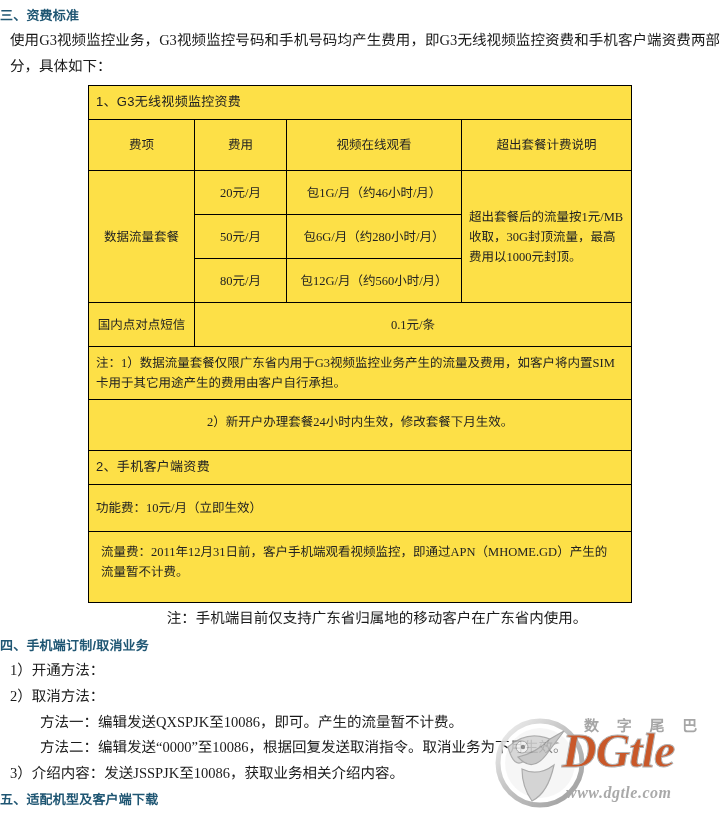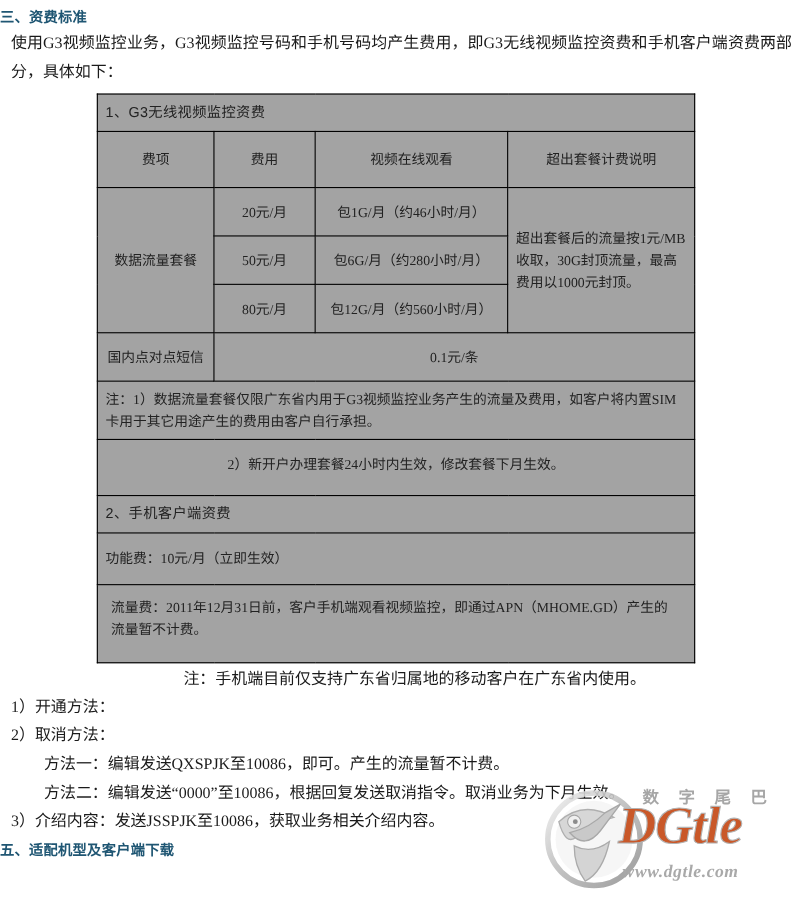--- a/index.html
+++ b/index.html
@@ -57,21 +57,21 @@
   
   .fee-table-wrap {
     padding-left: 88px;
     padding-right: 95px;
   }
   table.fee {
     border-collapse: collapse;
     width: 543px;
     table-layout: fixed;
     font-size: 12.5px;
-    background: #a3a3a3;
+    background: #fde047;
   }
   table.fee td, table.fee th {
     border: 1px solid #000;
     padding: 6px 7px;
     vertical-align: middle;
     font-weight: normal;
     color: #222;
     line-height: 1.6;
   }
   td.sec-title {
@@ -211,20 +211,21 @@
         </tr>
         <tr>
           <td class="note" colspan="4" style="padding:10px 12px 20px 12px;">流量费：2011年12月31日前，客户手机端观看视频监控，即通过APN（MHOME.GD）产生的流量暂不计费。</td>
         </tr>
       </tbody>
     </table>
   </div>
 
   <div class="center-note">注：手机端目前仅支持广东省归属地的移动客户在广东省内使用。</div>
 
+  <div class="sec-heading" style="margin-top:4px;">四、手机端订制/取消业务</div>
 
   <div class="list-line">1）开通方法：</div>
 
   <div class="list-line">2）取消方法：</div>
   <div class="list-line indent-1">方法一：编辑发送QXSPJK至10086，即可。产生的流量暂不计费。</div>
   <div class="list-line indent-1">方法二：编辑发送“0000”至10086，根据回复发送取消指令。取消业务为下月生效。</div>
 
   <div class="list-line">3）介绍内容：发送JSSPJK至10086，获取业务相关介绍内容。</div>
 
   <div class="sec-heading" style="margin-top:2px;">五、适配机型及客户端下载</div>

